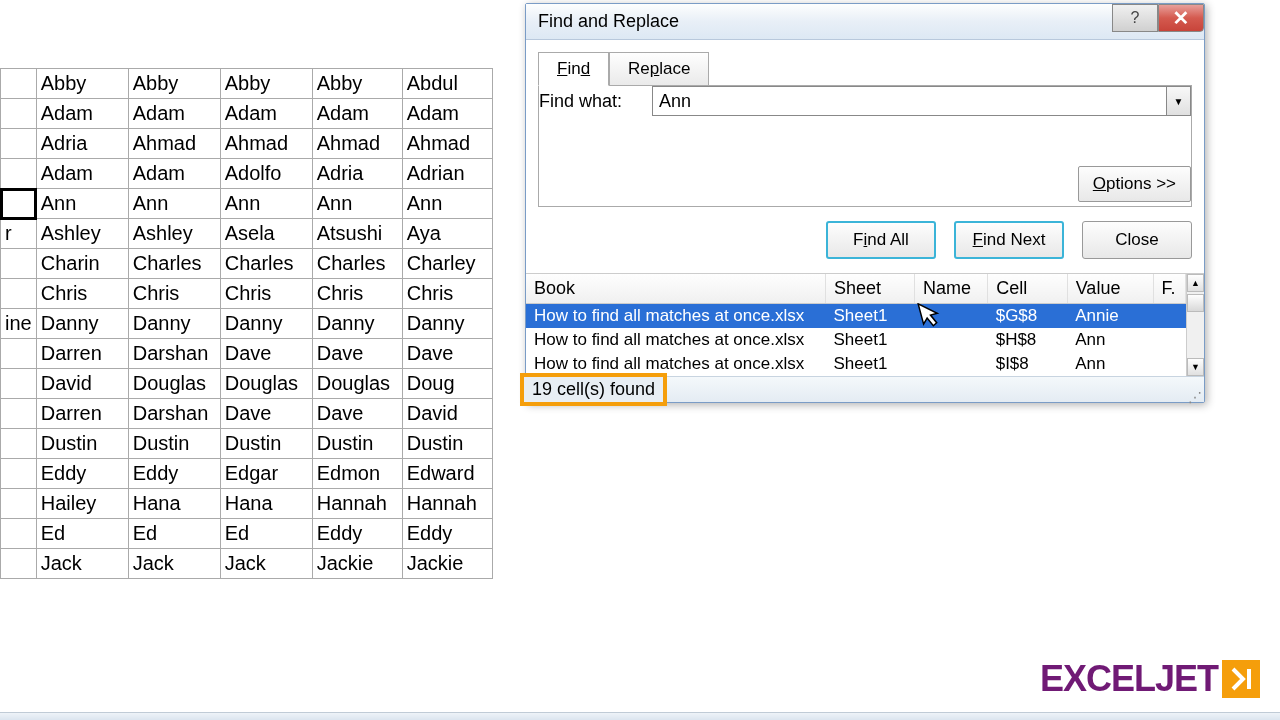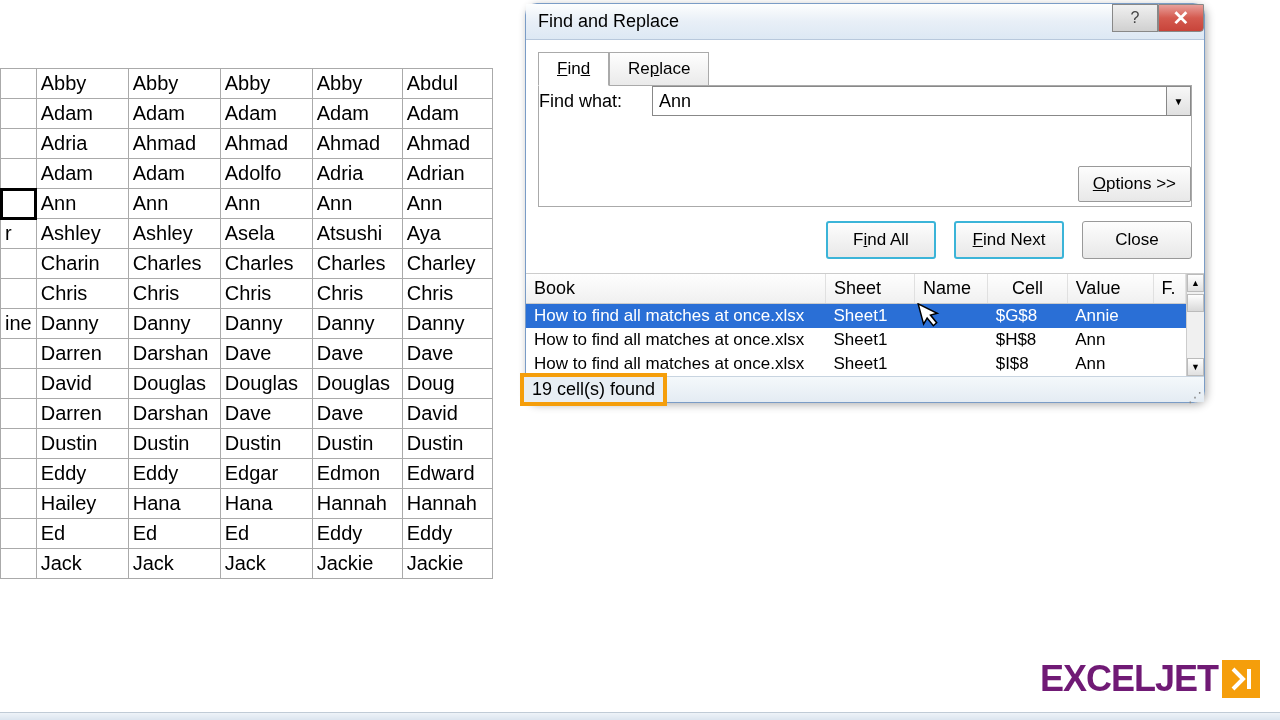--- a/index.html
+++ b/index.html
@@ -45,21 +45,21 @@
     }
     
     
     .dialog {
       position: absolute;
       left: 525px;
       top: 3px;
       width: 680px;
       background: #fff;
       border: 1px solid #7a9cc6;
-      border-radius: 12px;
+      border-radius: 2px;
       box-shadow: 2px 2px 8px rgba(0,0,0,0.3);
     }
     .titlebar {
       height: 36px;
       background: linear-gradient(to bottom, #fdfefe, #e8eff7, #dde8f4);
       border-bottom: 1px solid #b8c8dc;
       display: flex;
       align-items: center;
       padding-left: 12px;
       position: relative;
@@ -210,21 +210,21 @@
       padding: 2px 8px;
       white-space: nowrap;
     }
     .results tr.selected td {
       background: #2a6fd6;
       color: #fff;
     }
     .results th.book { width: 285px; }
     .results th.sheet { width: 85px; }
     .results th.name { width: 70px; }
-    .results th.cell { width: 76px; text-align: center; }
+    .results th.cell { width: 76px; }
     .results th.value { width: 82px; }
     .results th.f { width: 30px; }
     
     .vscroll {
       width: 18px;
       background: #f0f0f0;
       border-left: 1px solid #ccc;
       display: flex;
       flex-direction: column;
     }

